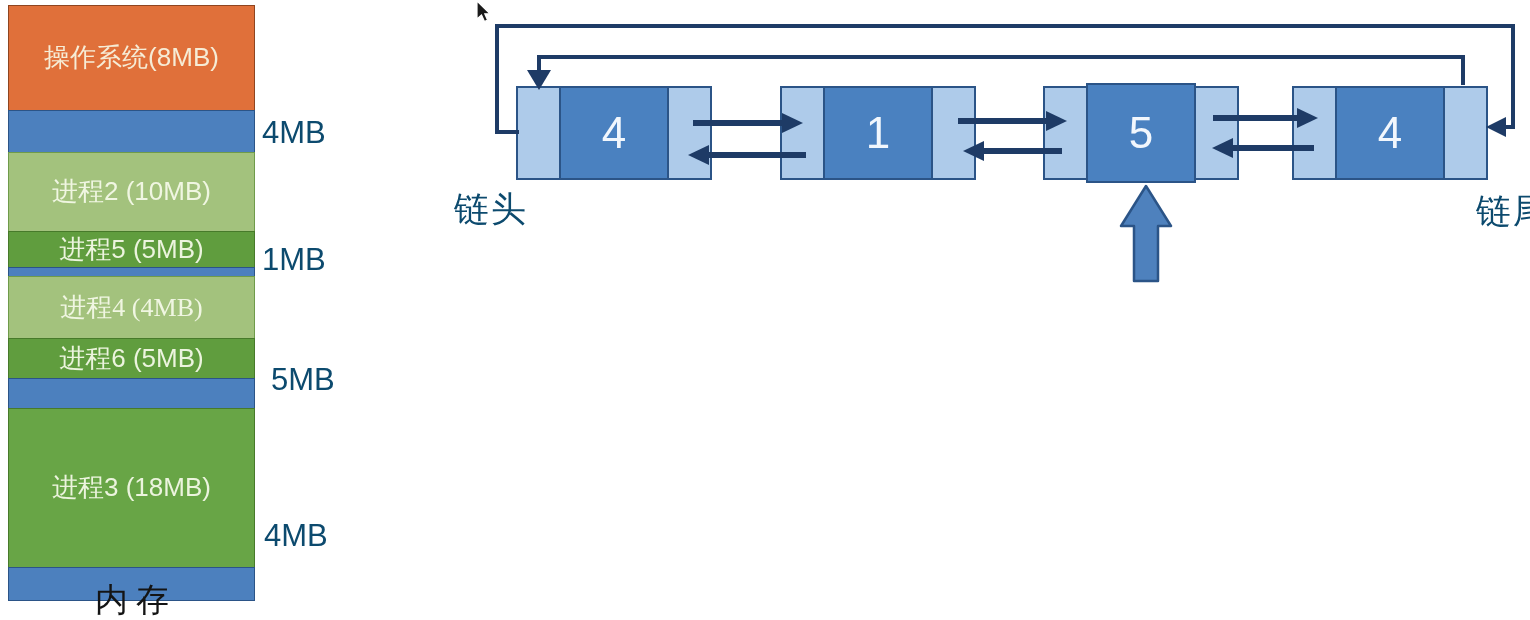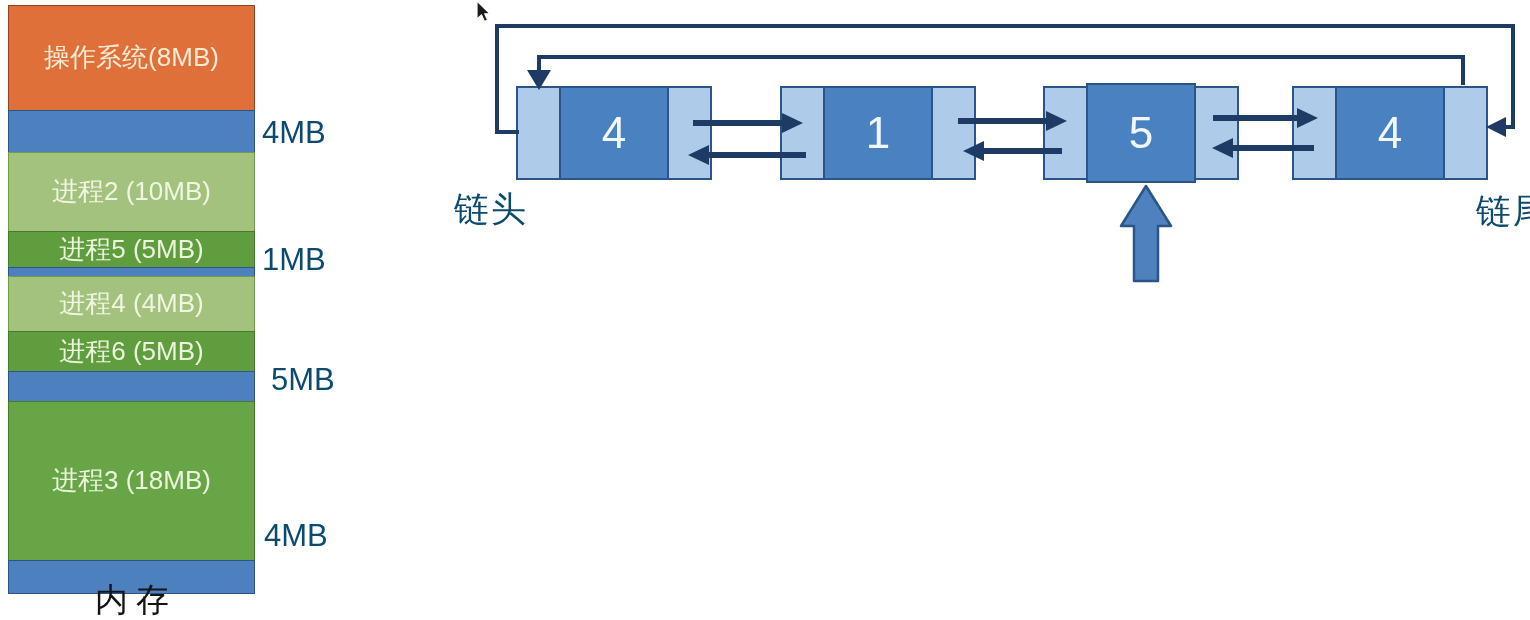--- a/index.html
+++ b/index.html
@@ -16,21 +16,21 @@
     border:1px solid transparent;margin-top:-1px;
     font-size:26px;line-height:1.3;color:#f3f0e2;text-align:center;
   }
   .mblock:first-child{margin-top:0;}
   .b-os   {background:#E0703A;border-color:#8f4520;height:106px;color:#f6ecd6;}
   .b-free {background:#4C80BE;border-color:#2b5487;}
   .b-plight{background:#A3C27D;border-color:#6f9b4a;color:#f0f6e2;}
   .b-pdark {background:#609D3E;border-color:#477a2a;color:#ecf4de;}
   .b-pbig  {background:#68A546;border-color:#477a2a;color:#ecf4de;}
   .h42{height:43px;} .h70{height:80px;} .h36{height:37px;} .h9{height:10px;}
-  .h55{height:56px;} .h40{height:41px;} .h30{height:31px;} .h130{height:160px;} .h33{height:34px;}
+  .h55{height:63px;font-family:Liberation Serif, serif;} .h40{height:41px;} .h30{height:31px;} .h130{height:160px;} .h33{height:34px;}
 
   .szlabel{
     position:absolute;font-size:31px;font-weight:400;color:#0c4a6e;line-height:34px;white-space:nowrap;
   }
   .memcaption{
     position:absolute;left:95px;top:578px;font-size:33px;font-weight:500;color:#141414;letter-spacing:8px;
   }
 
   
   .node{position:absolute;top:86px;width:196px;height:94px;display:flex;}

